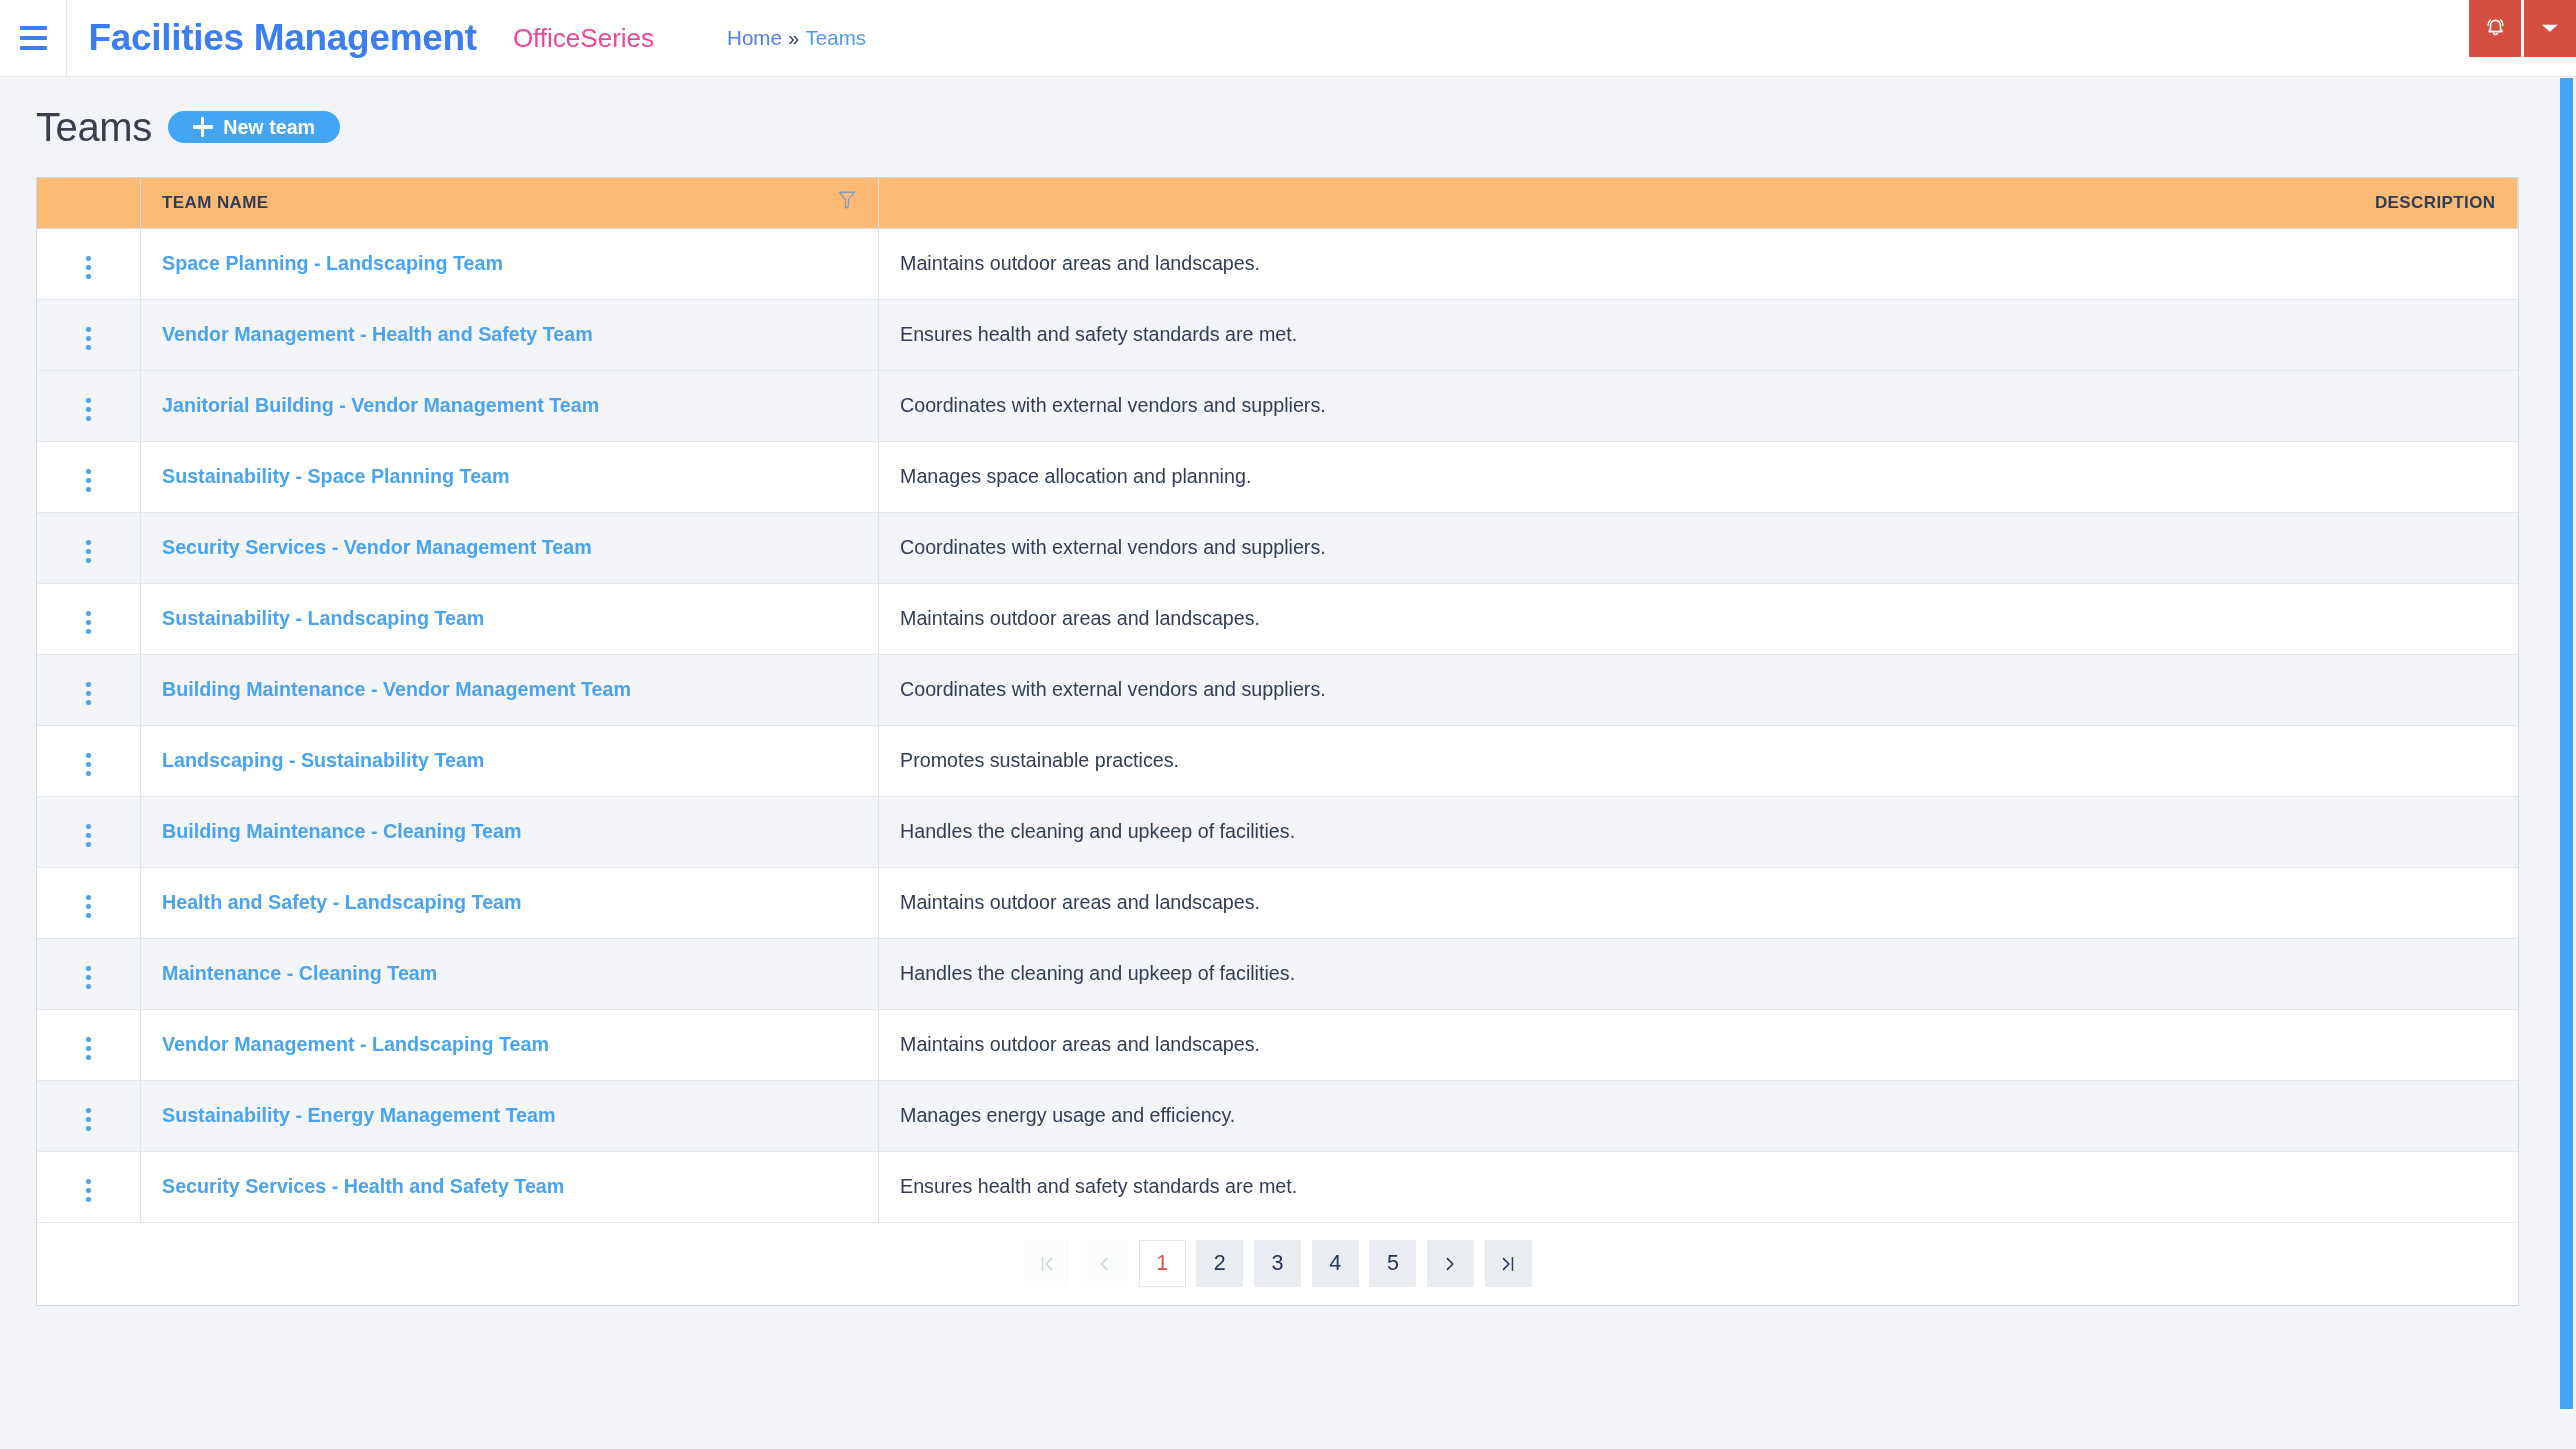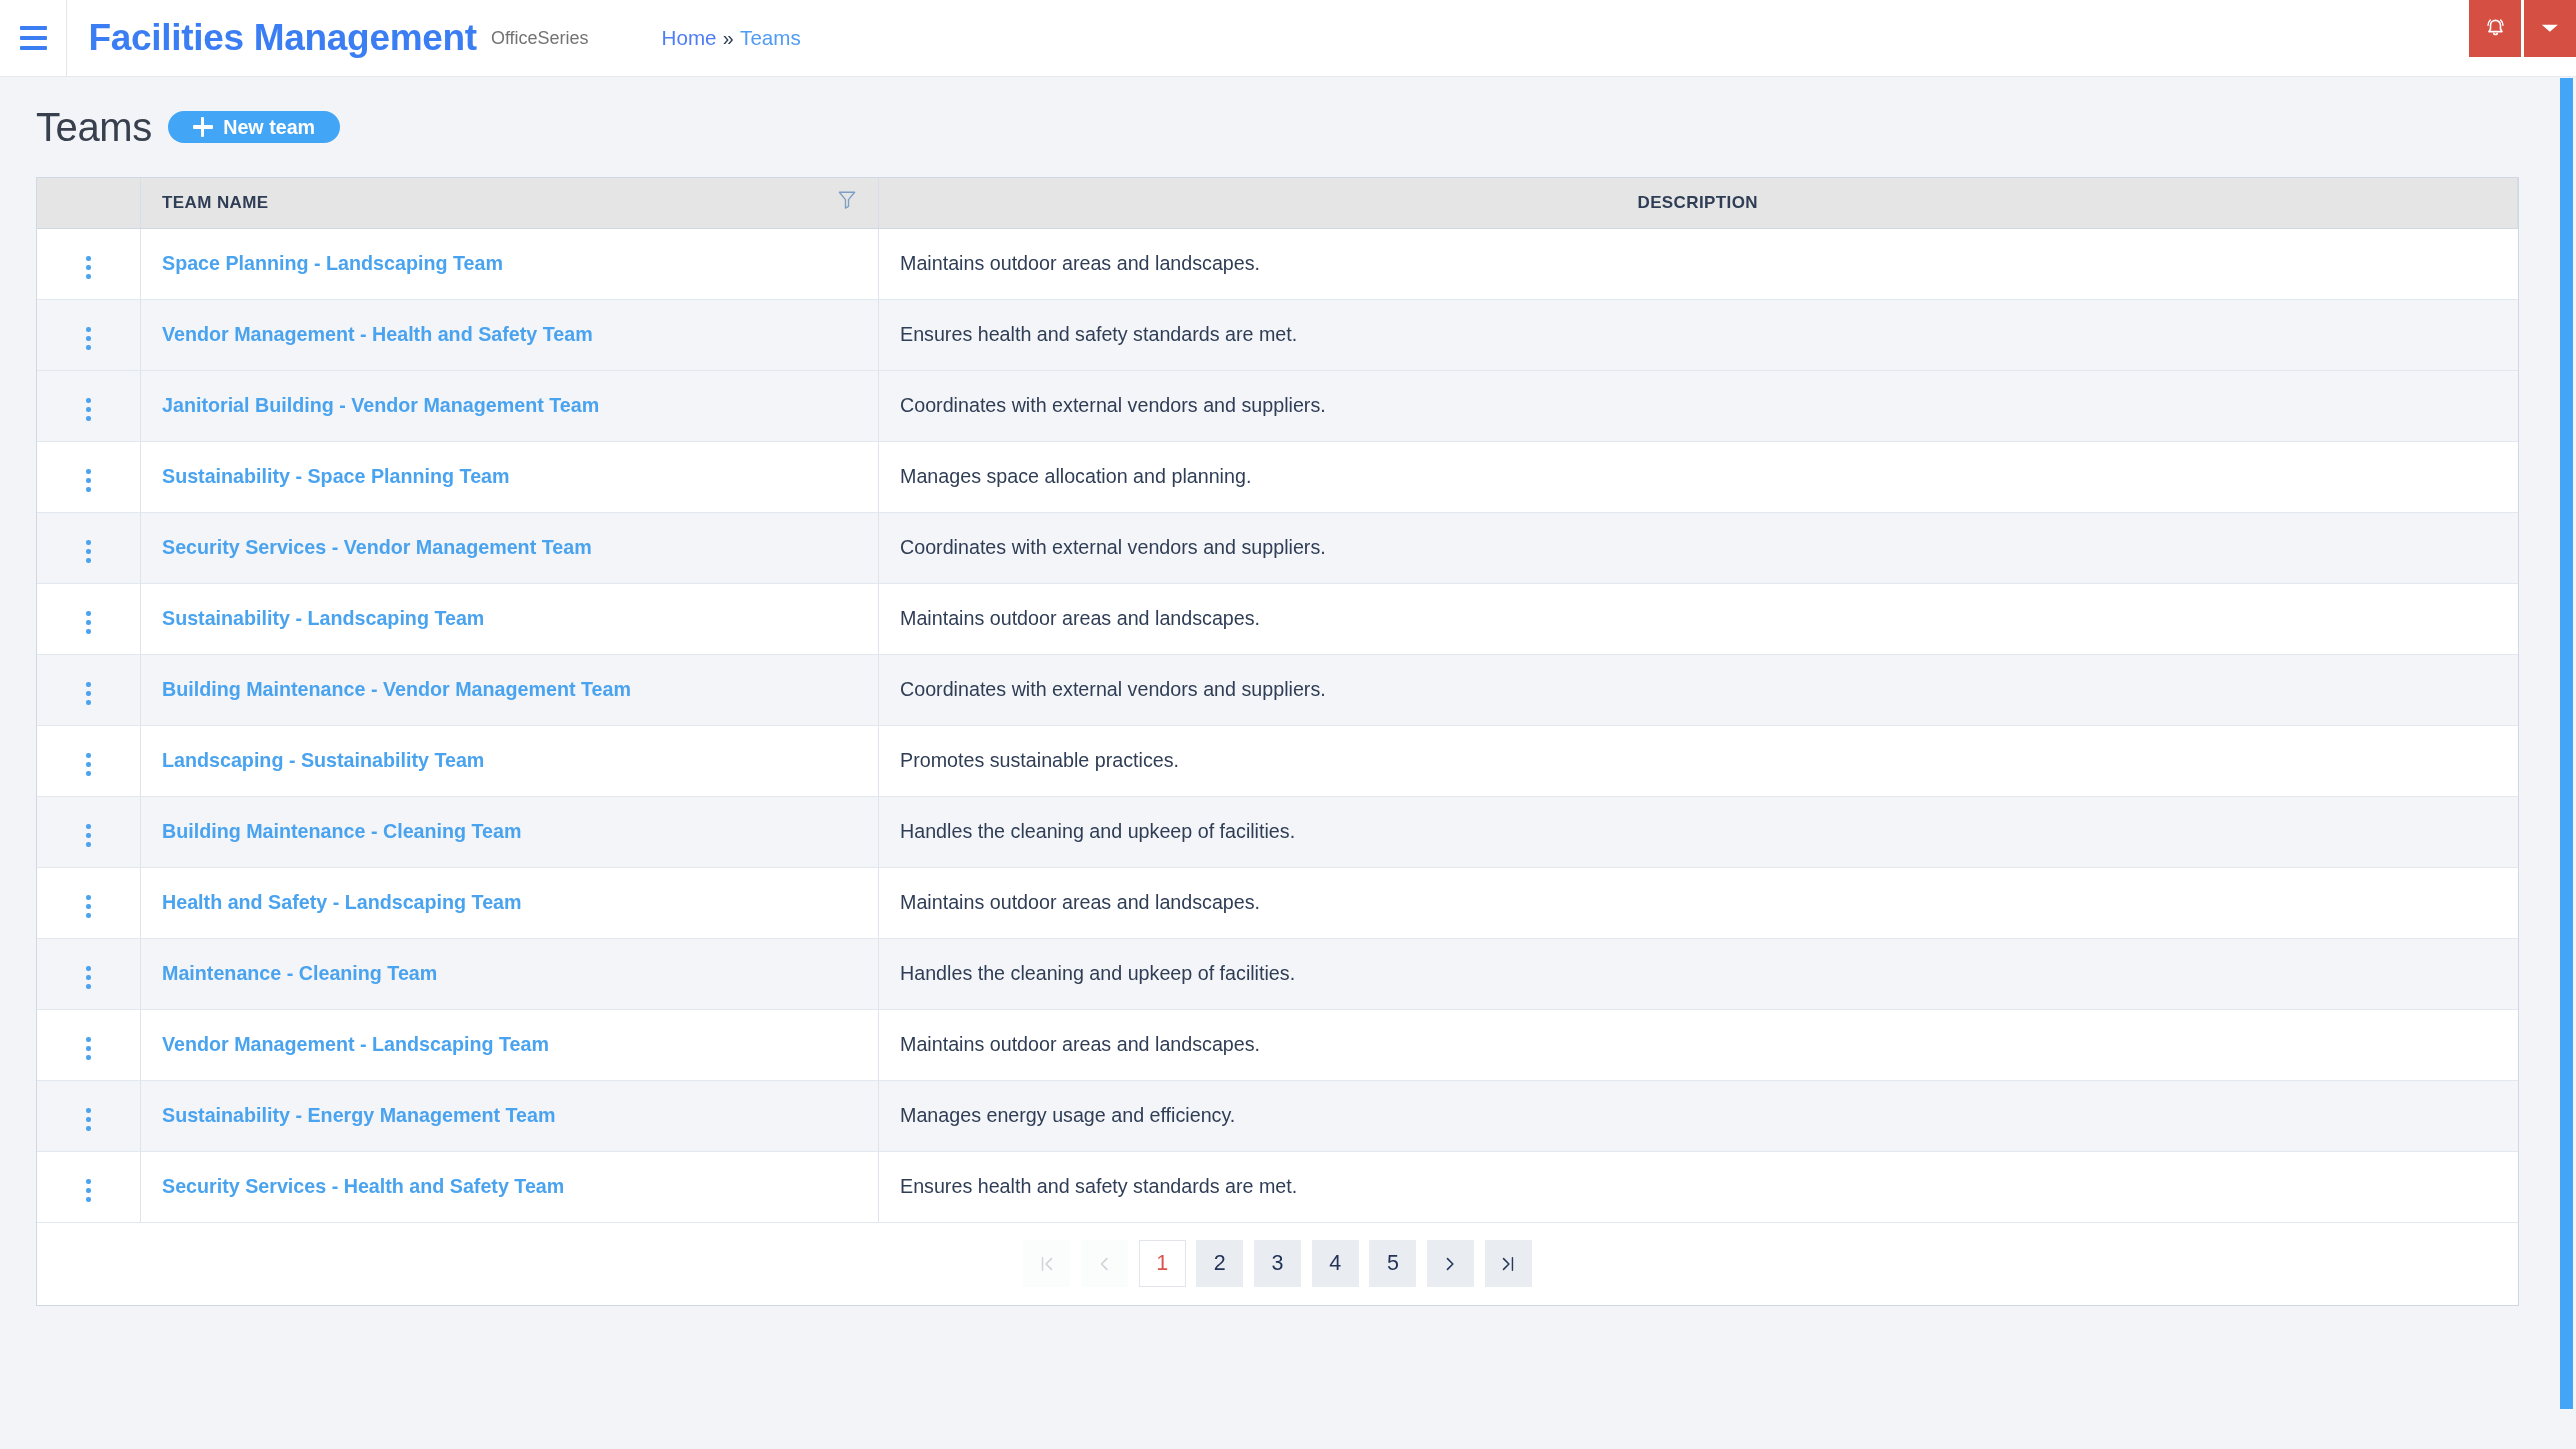--- a/index.html
+++ b/index.html
@@ -45,23 +45,23 @@
   }
   .brand {
     font-size: 37px;
     font-weight: bold;
     color: #3b7ef4;
     margin-left: 21.5px;
     letter-spacing: -0.3px;
     white-space: nowrap;
   }
   .brand-sub {
-    font-size: 18px;
-    color: #737373;
-    margin-left: 14px;
+    font-size: 26px;
+    color: #ec4899;
+    margin-left: 36px;
     white-space: nowrap;
   }
   .breadcrumb {
     margin-left: 73px;
     font-size: 20.6px;
     white-space: nowrap;
     display: flex;
     align-items: baseline;
     gap: 6.3px;
   }
@@ -140,27 +140,27 @@
     border: 0.9px solid #cfd8e3;
     width: 2483px;
     margin-bottom: 36px;
   }
   table.grid {
     width: 100%;
     border-collapse: collapse;
     table-layout: fixed;
   }
   table.grid thead th {
-    background: #e5e5e5;
+    background: #fdba74;
     border-bottom: 0.9px solid #cfd8e3;
     border-right: 0.9px solid #d6dee8;
     height: 50px;
     font-size: 17px;
     color: #2f3d55;
-    text-align: center;
+    text-align: right;
     padding: 0 21.5px;
     font-weight: bold;
     letter-spacing: 0.4px;
     vertical-align: middle;
   }
   th.col-actions { width: 103px; border-right: 0.9px solid #d6dee8; }
   th.col-name    { width: 738px; }
   th.col-desc    { border-right: none; }
   .th-inner {
     display: flex;

